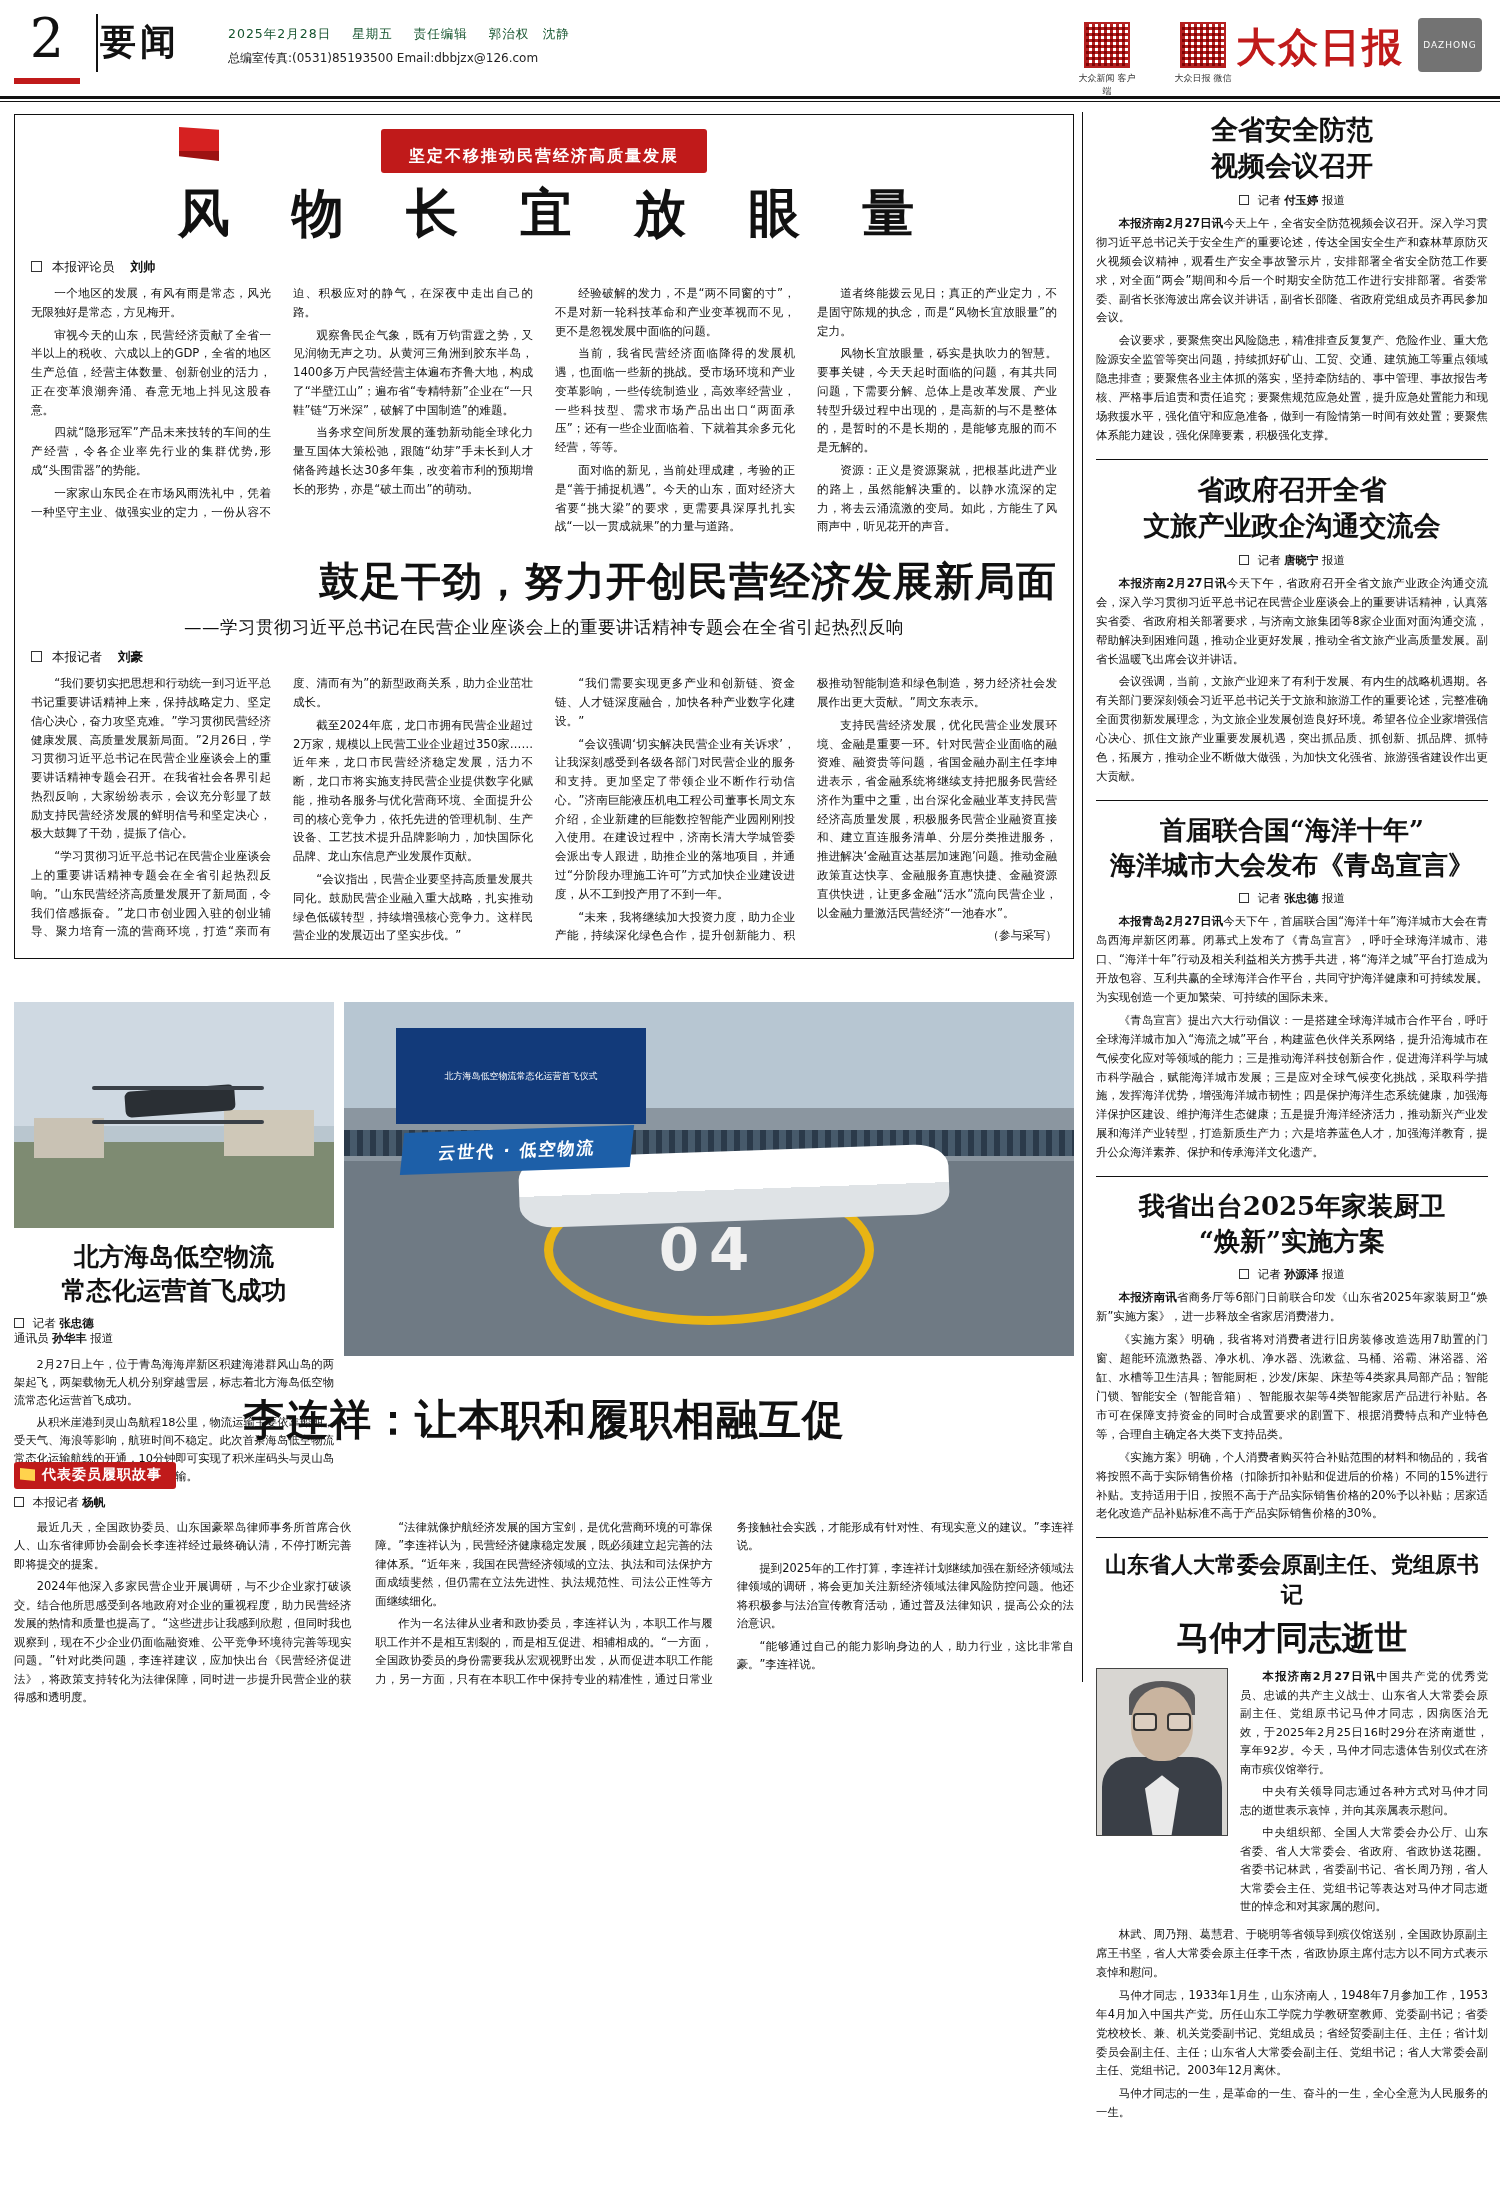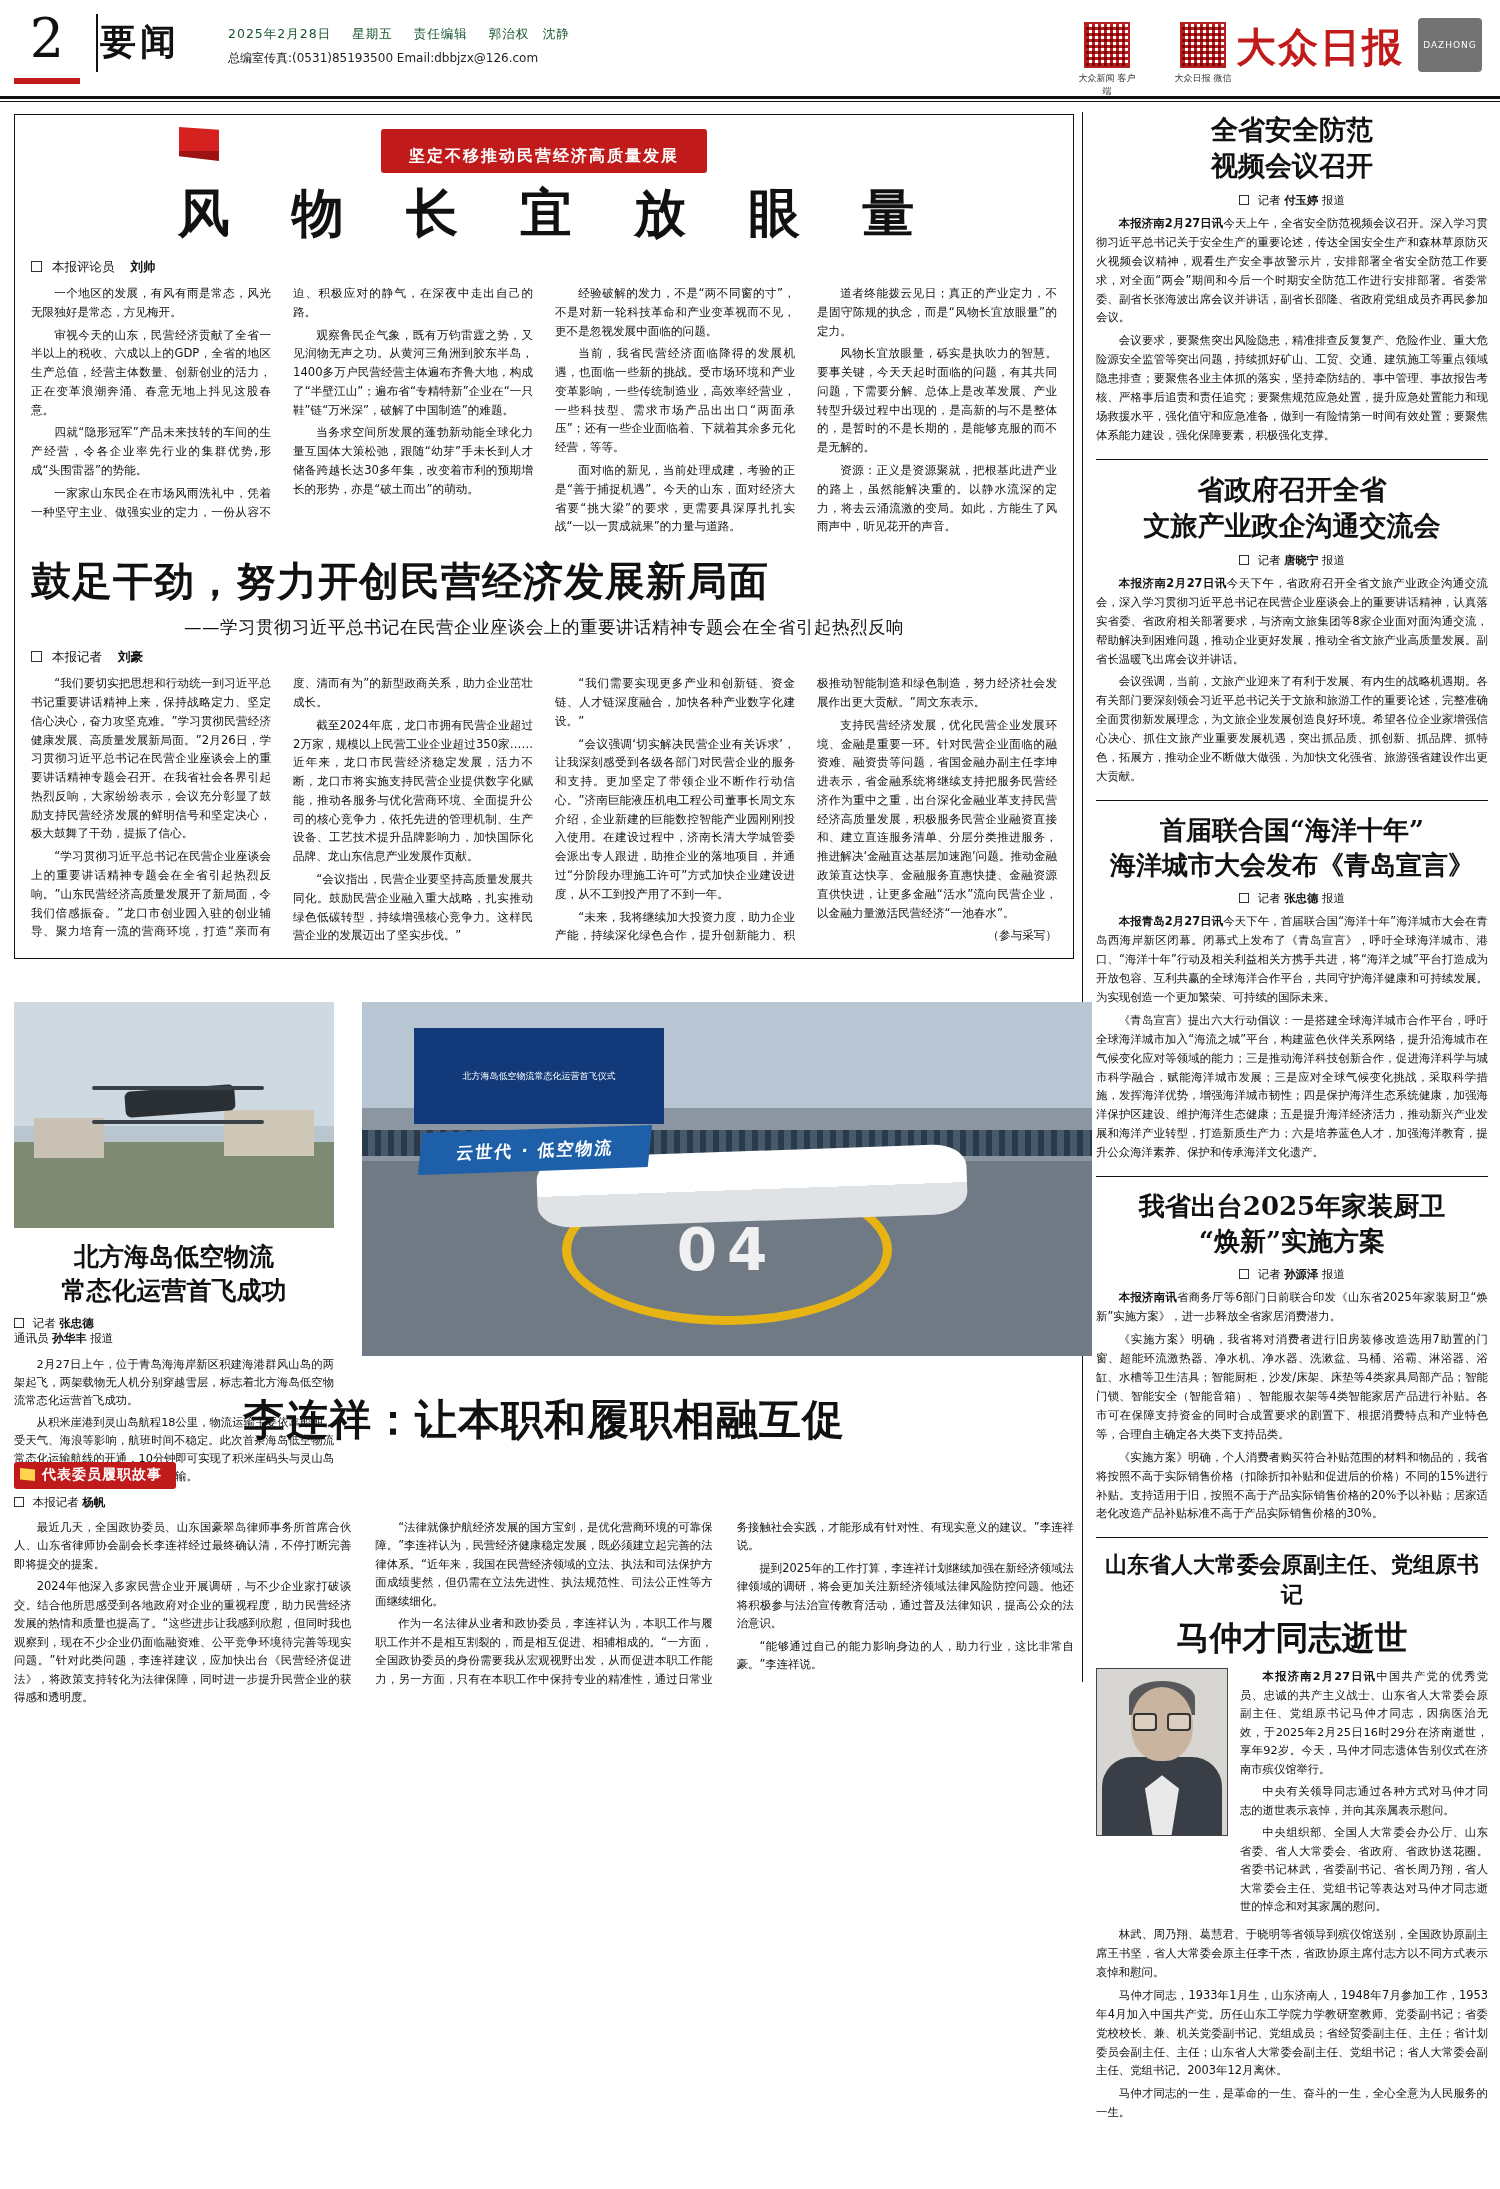--- a/index.html
+++ b/index.html
@@ -89,30 +89,30 @@
     font-family:"DejaVu Serif","Liberation Serif",serif;
   }
   .byline { font-size:12.5px; margin:6px 0 8px 0; }
   .byline .box { display:inline-block; width:11px; height:11px; border:1px solid #333; margin-right:6px; vertical-align:-1px;}
   .byline b { font-weight:bold; margin-left:12px; }
 
   .cols4 { column-count:4; column-gap:22px; column-rule:none; font-size:11.6px; line-height:1.62; text-align:justify; }
   .cols4 p { margin:0 0 4px 0; text-indent:2em; }
 
   .headline-2 {
-    text-align:left; font-size:40px; font-weight:bold; letter-spacing:1px;
+    text-align:right; font-size:40px; font-weight:bold; letter-spacing:1px;
     margin:18px 0 6px 0; font-family:"DejaVu Serif","Liberation Serif",serif;
   }
   .subhead-2 { text-align:center; font-size:17.5px; margin:2px 0 10px 0; letter-spacing:0.5px; }
 
   
   .photo-row { position:absolute; left:14px; top:1002px; width:1060px; height:354px; }
   .ph { position:absolute; overflow:hidden; }
   .ph1 { left:0; top:0; width:320px; height:226px; background:#9fb4c6; }
-  .ph2 { left:348px; top:0; width:730px; height:354px; background:#15803d; }
+  .ph2 { left:330px; top:0; width:730px; height:354px; background:#15803d; }
 
   .drone-sky { position:absolute; inset:0; background:linear-gradient(180deg,#cfd9e2 0 55%,#b9c6cf 55% 72%,#8d9a86 72% 100%); }
   .drone-body { position:absolute; left:52%; top:44%; width:110px; height:26px; background:#2a2f34; border-radius:6px; transform:translate(-50%,-50%) rotate(-4deg); }
   .rotor { position:absolute; width:92px; height:4px; background:#3a4047; border-radius:3px; }
   .hill { position:absolute; left:0; bottom:0; width:100%; height:86px; background:#7e8b72; }
   .bldg { position:absolute; background:#c9c2b4; }
 
   .pad { position:absolute; inset:0; background:linear-gradient(180deg,#b7c6d2 0 30%,#8b96a0 30% 45%,#6f7a84 45% 100%); }
   .pad-circle { position:absolute; left:50%; top:70%; width:330px; height:150px; border:9px solid #e8b414; border-radius:50%; transform:translate(-50%,-50%); }
   .pad-h { position:absolute; left:50%; top:70%; transform:translate(-50%,-50%); color:#f0f0f0; font-size:58px; font-weight:bold; letter-spacing:10px; font-family:"DejaVu Sans",sans-serif; }

